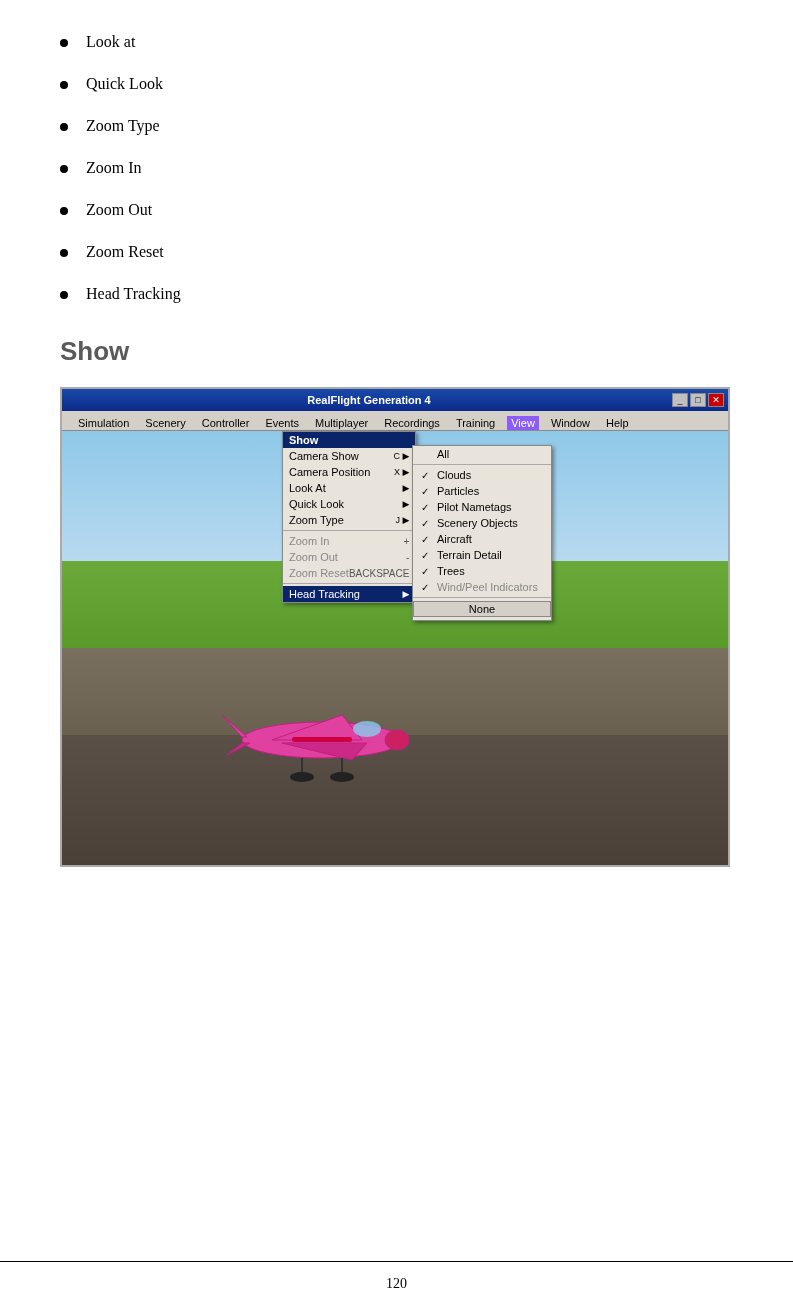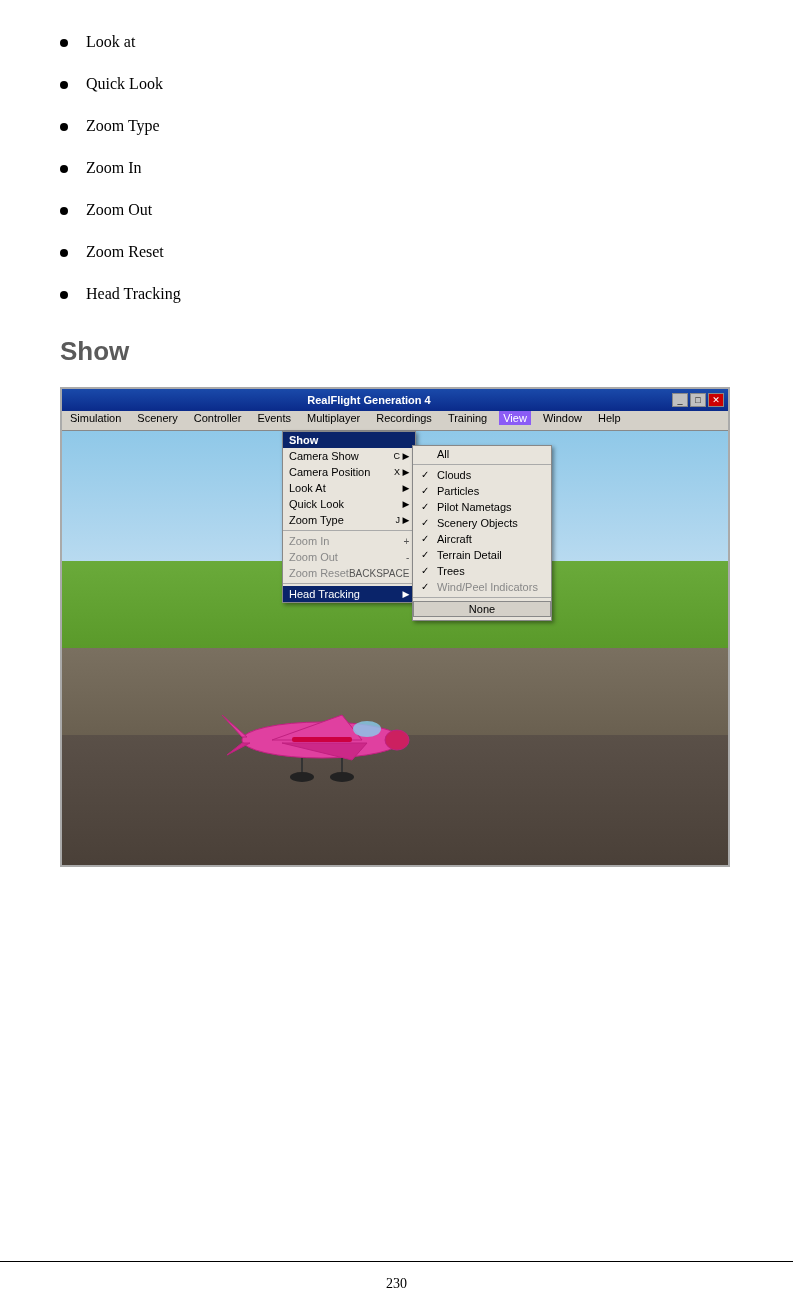--- a/index.html
+++ b/index.html
@@ -92,22 +92,22 @@
       justify-content: center;
       font-size: 9px;
       font-family: Arial, sans-serif;
     }
     .title-bar-btn.close { background: #cc0000; color: white; }
     
     .menu-bar {
       background: #d4d0c8;
       height: 20px;
       display: flex;
-      align-items: flex-start;
-      padding: 0 4px;
+      align-items: flex-end;
+      padding: 0 12px;
       font-size: 11px;
       font-family: Arial, sans-serif;
       gap: 8px;
       border-bottom: 1px solid #888;
     }
     .menu-item {
       padding: 1px 4px;
       color: #000;
     }
     .menu-item.active {
@@ -167,21 +167,21 @@
       border: 1px solid #888;
       min-width: 140px;
       box-shadow: 2px 2px 4px rgba(0,0,0,0.4);
       position: absolute;
       left: 130px;
       top: 14px;
     }
     .sub-row {
       padding: 2px 8px;
       display: flex;
-      align-items: flex-start;
+      align-items: flex-end;
       gap: 4px;
       font-size: 11px;
       color: #000;
     }
     .sub-row .check { width: 12px; font-size: 10px; color: #000; }
     .sub-row.disabled { color: #888; }
     .none-btn {
       background: #d4d0c8;
       border: 1px solid #888;
       padding: 1px 20px;
@@ -382,16 +382,16 @@
           <span class="check">✓</span>
           <span>Wind/Peel Indicators</span>
         </div>
         <div class="menu-divider"></div>
         <div class="none-btn">None</div>
       </div>
     </div>
   </div>
 
   <div class="page-number">
-    <div class="page-number-inner">230</div>
+    <div class="page-number-inner">120</div>
   </div>
 
 </div>
 
 </body></html>

